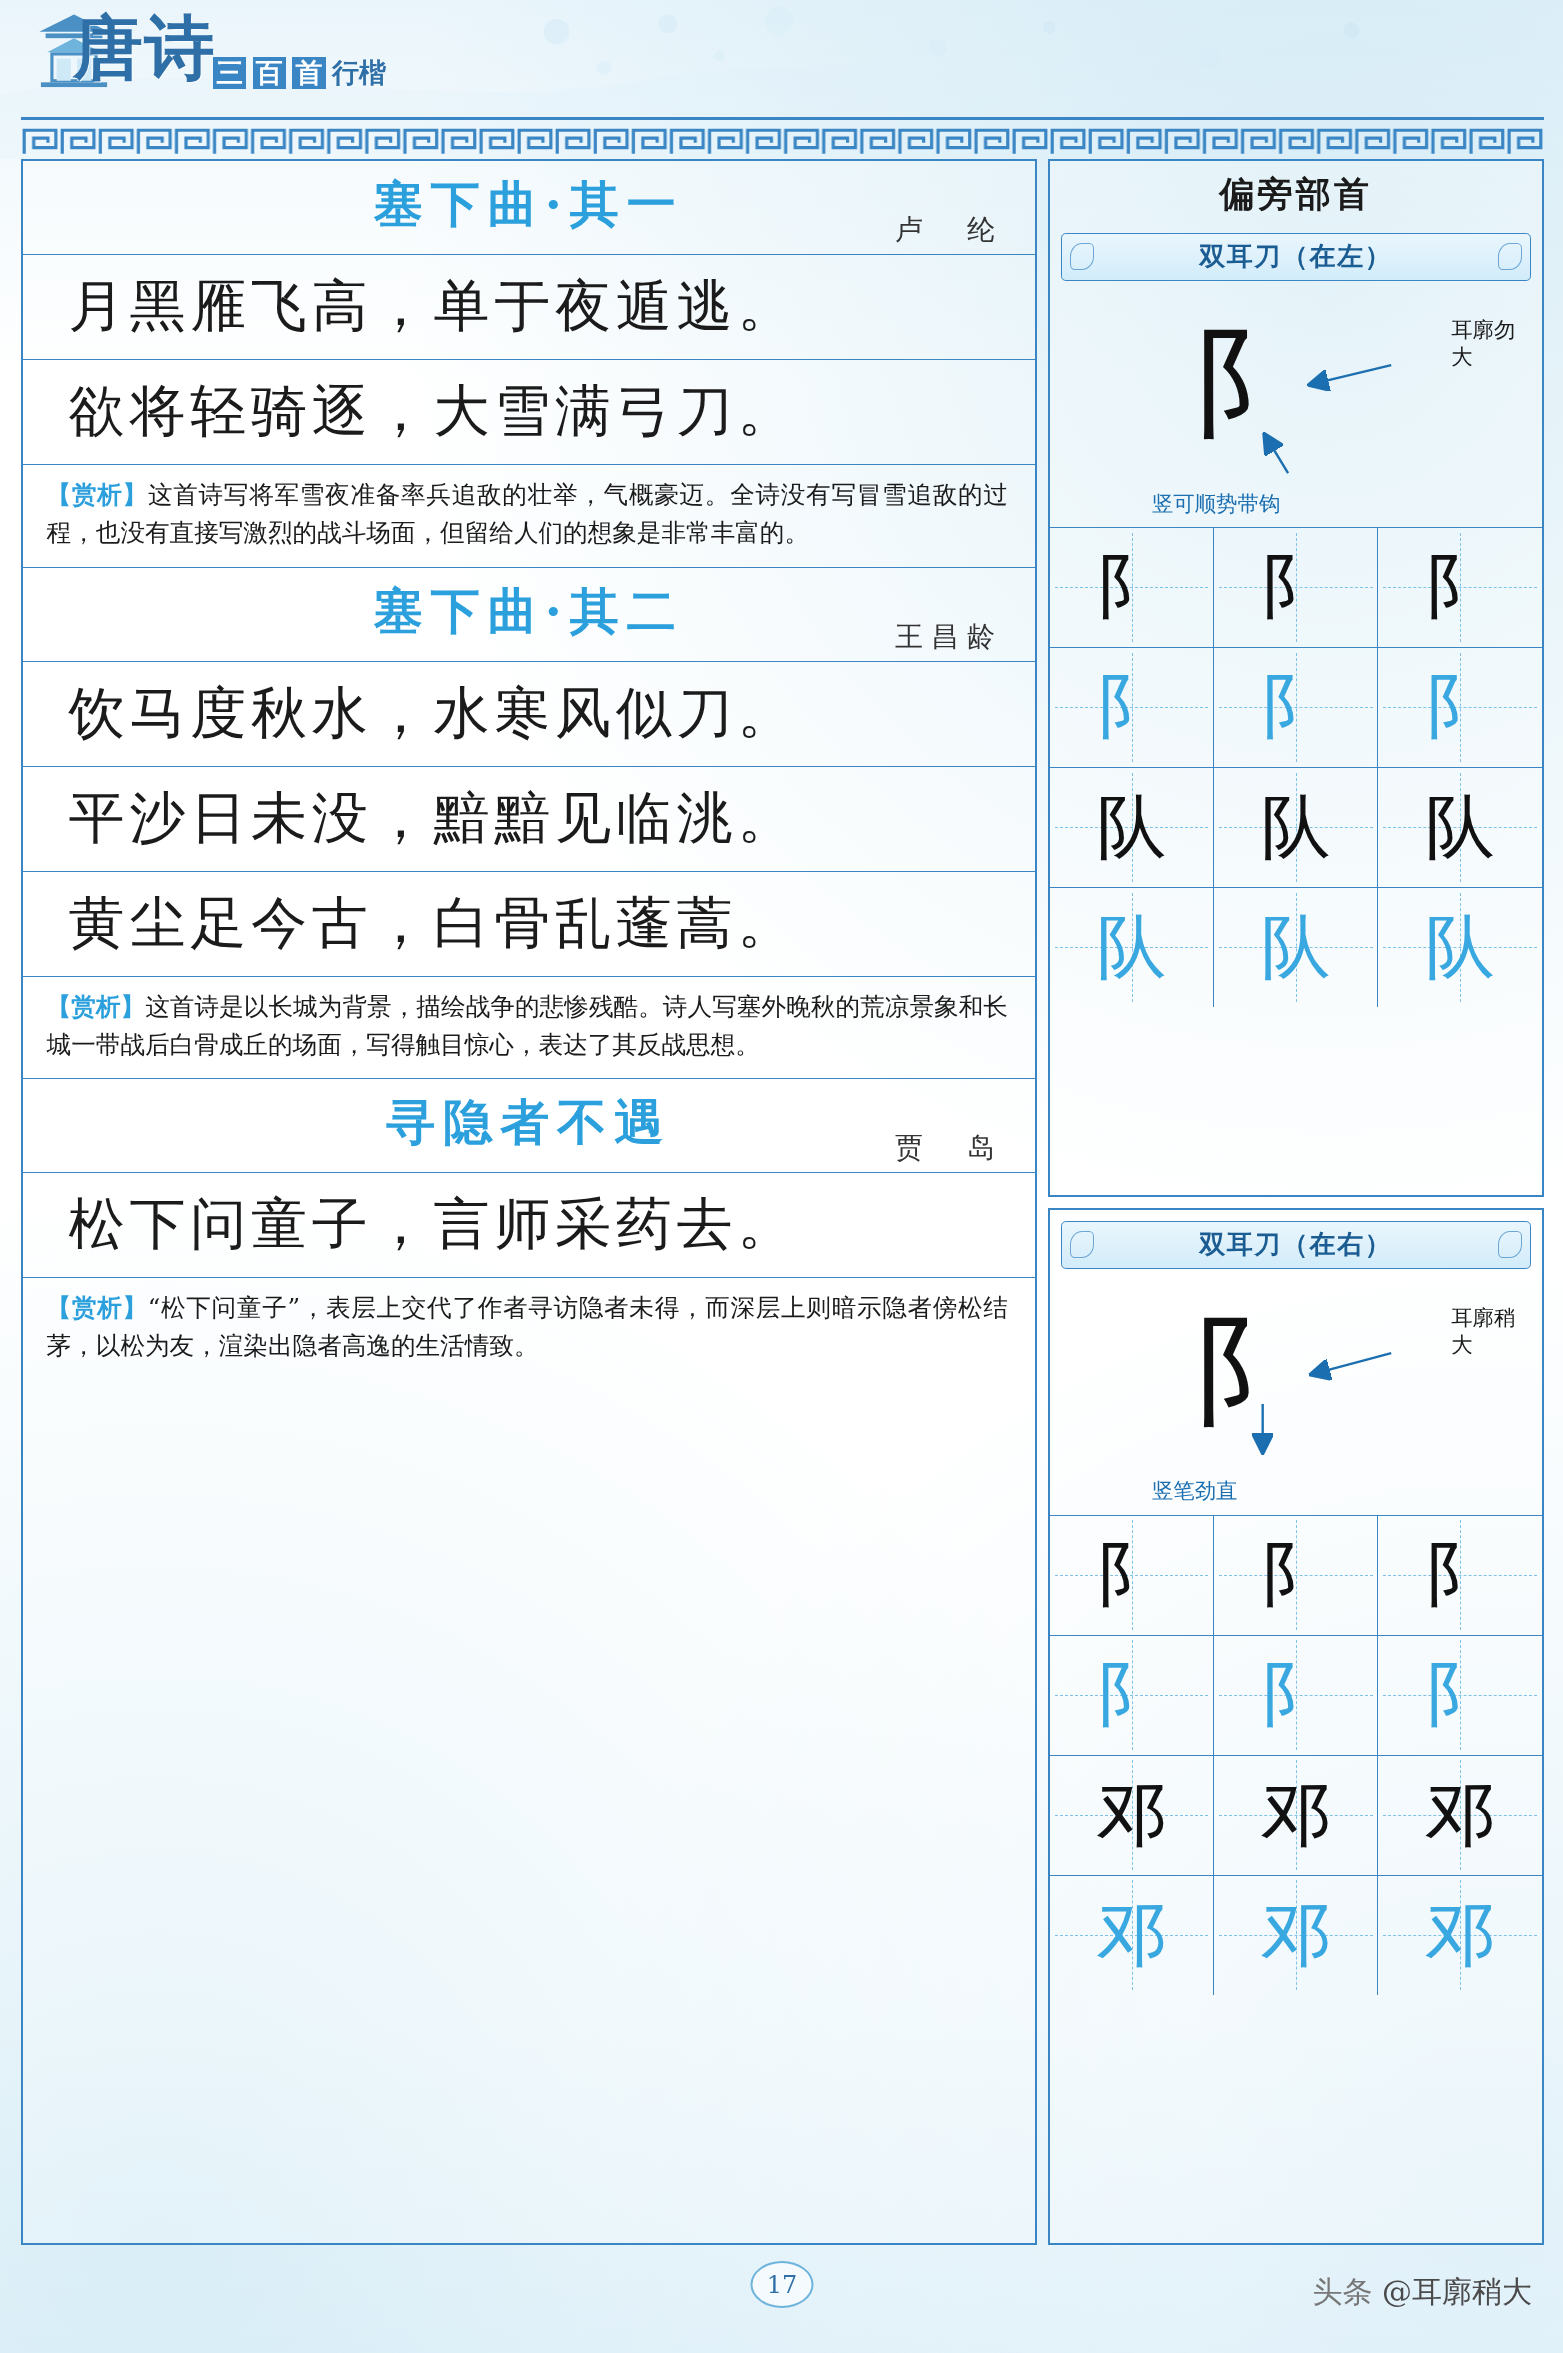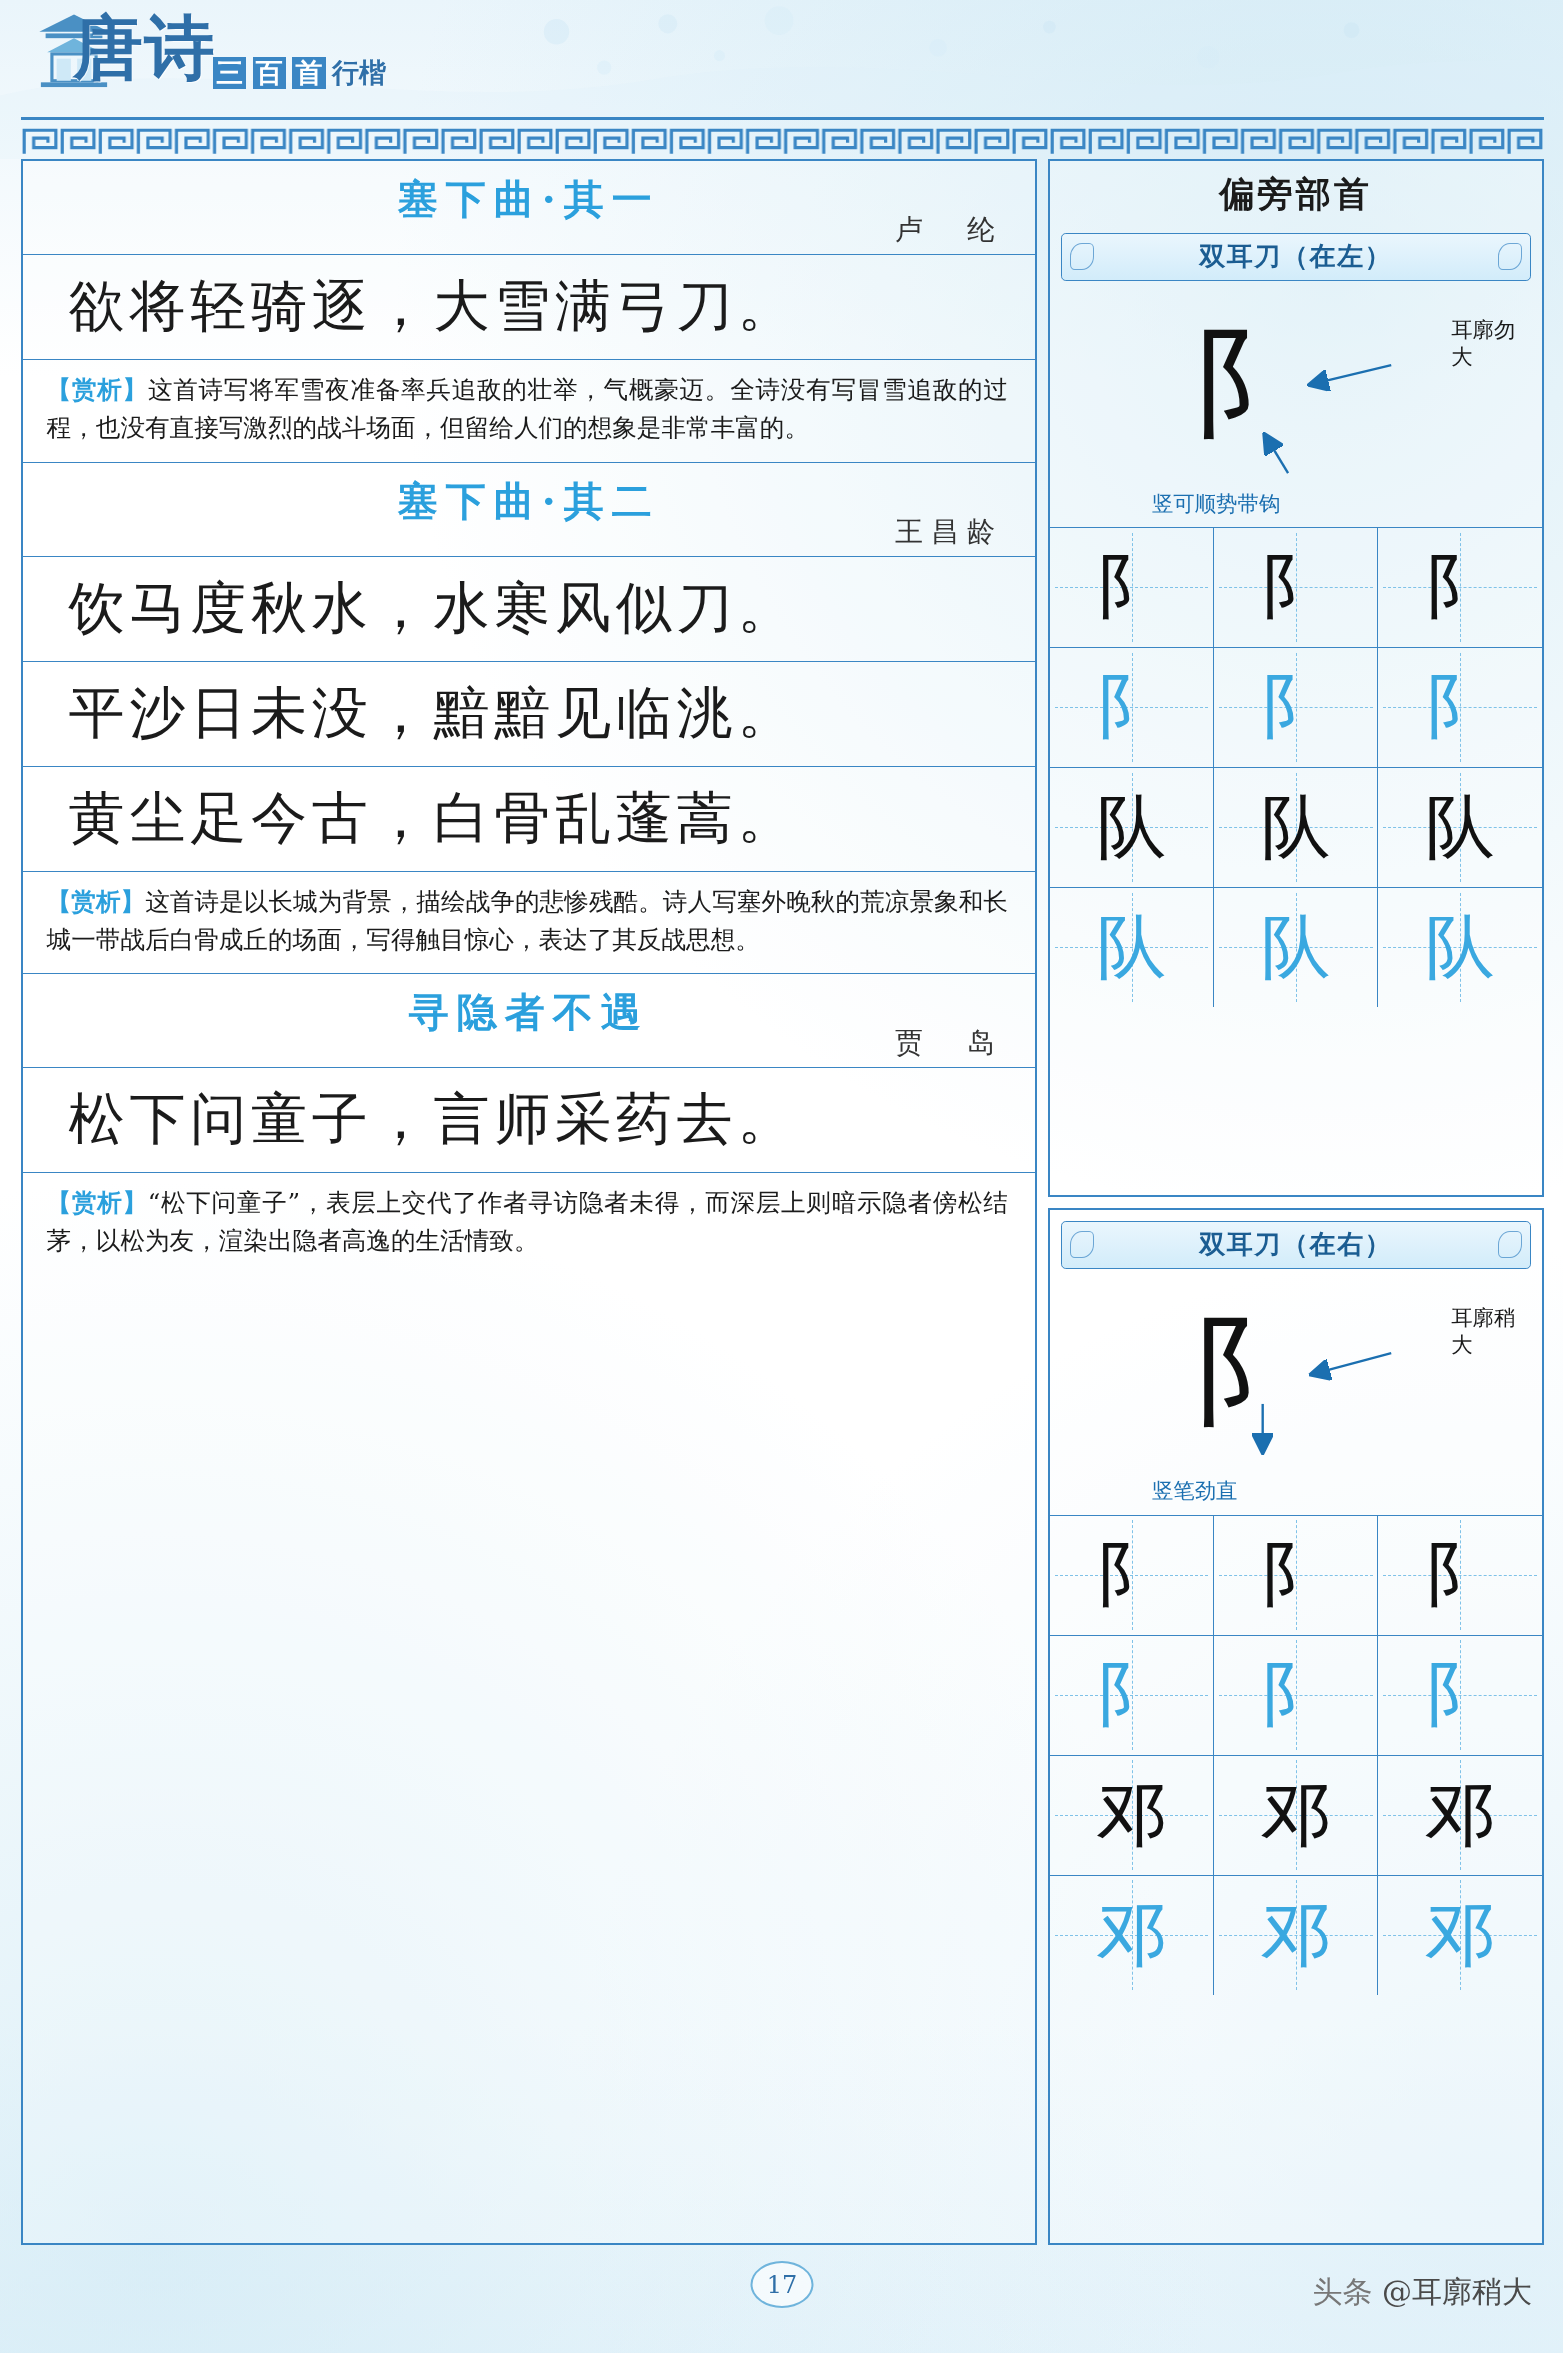--- a/index.html
+++ b/index.html
@@ -127,21 +127,21 @@
     height: 94px;
     border-bottom: 1.6px solid #3a86c4;
     box-sizing: border-box;
   }
   .poem-title {
     position: absolute;
     left: 50%;
     transform: translateX(-50%);
     top: 11px;
     font-family: "DejaVu Serif", serif;
-    font-size: 40px;
+    font-size: 49px;
     font-weight: bold;
     color: #2ba0dd;
     letter-spacing: 8px;
     white-space: nowrap;
   }
   .poem-author {
     position: absolute;
     right: 32px;
     bottom: 4.8px;
     font-family: "DejaVu Serif", serif;
@@ -380,20 +380,21 @@
 </div>
 
 <div class="main">
 
   <div class="left-col">
 
     <div class="poem-title-row">
       <div class="poem-title">塞下曲·其一</div>
       <div class="poem-author">卢　纶</div>
     </div>
+    <div class="poem-line">月黑雁飞高，单于夜遁逃。</div>
     <div class="poem-line">欲将轻骑逐，大雪满弓刀。</div>
     <div class="note">
       <span class="tag">【赏析】</span><span>这首诗写将军雪夜准备率兵追敌的壮举，气概豪迈。全诗没有写冒雪追敌的过程，也没有直接写激烈的战斗场面，但留给人们的想象是非常丰富的。</span>
     </div>
 
     <div class="poem-title-row">
       <div class="poem-title">塞下曲·其二</div>
       <div class="poem-author">王昌龄</div>
     </div>
     <div class="poem-line">饮马度秋水，水寒风似刀。</div>

